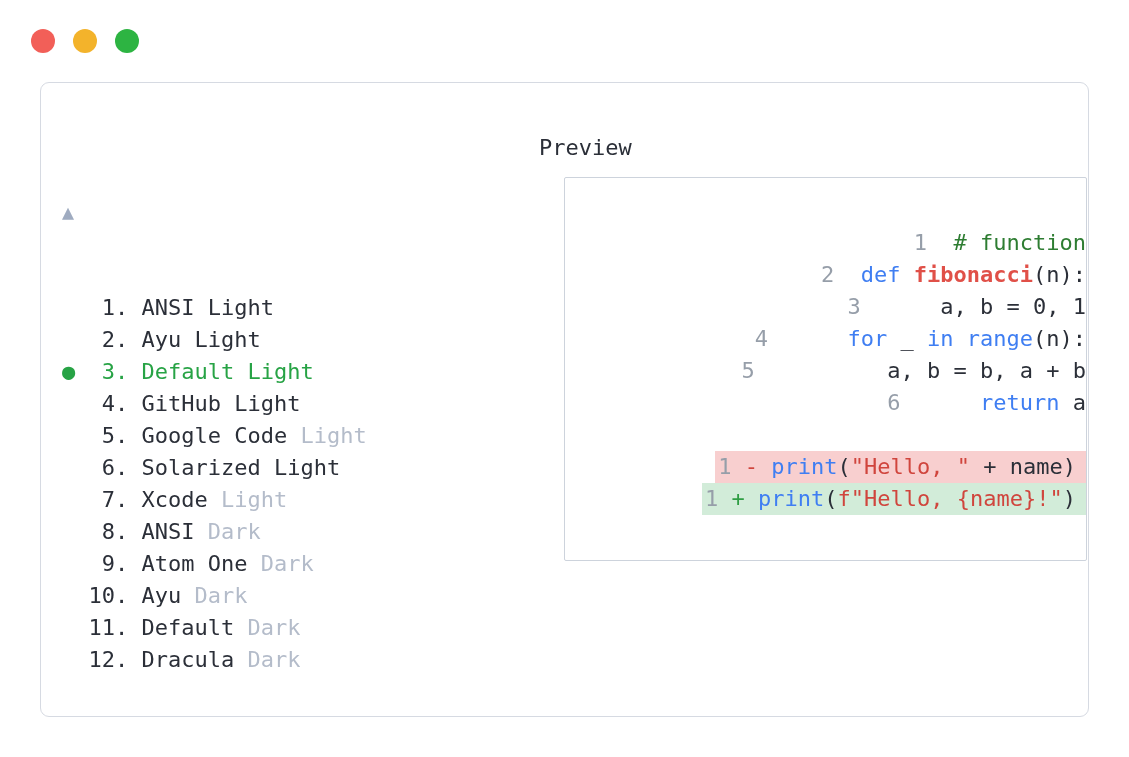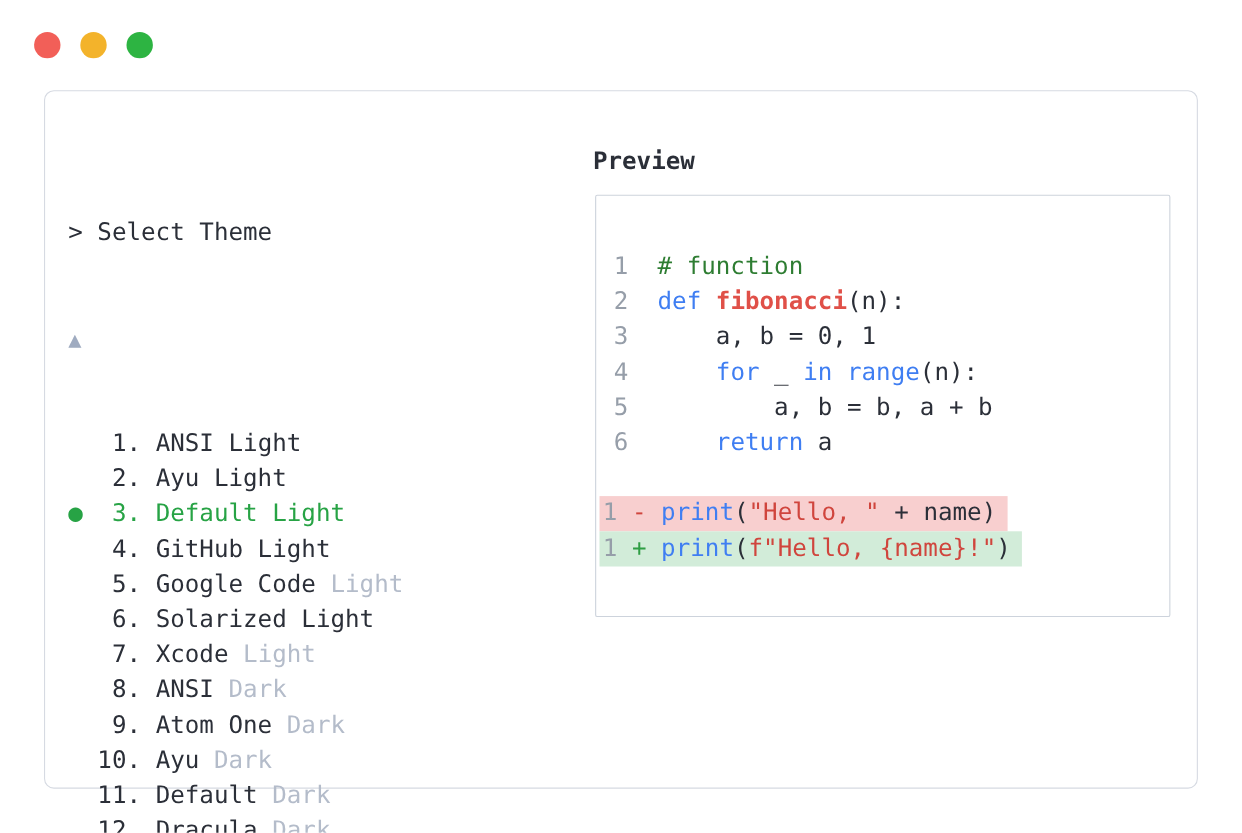--- a/index.html
+++ b/index.html
@@ -45,30 +45,30 @@
   .theme-item .suffix.gray { color: var(--gray); }
   .theme-item.selected .num,
   .theme-item.selected .name,
   .theme-item.selected .suffix { color: var(--selected); }
 
   
   .preview-label {
     position: absolute; left: 498px; top: 49px;
     font-size: 22px; line-height: 32px;
     color: var(--text);
-    font-weight: bold;
   }
   .preview-box {
-    position: absolute; left: 500px; top: 94px;
+    position: absolute; left: 523px; top: 94px;
     width: 523px; height: 384px;
     border: 1.5px solid var(--box-border);
     border-radius: 2px;
     background: var(--bg);
     box-sizing: border-box;
     overflow: hidden;
+    text-align: right;
   }
   #code-block {
     padding-top: 49px;
     font-size: 22px; line-height: 32px;
     white-space: pre;
     color: var(--text);
   }
   .code-line { height: 32px; padding-left: 16px; }
   .blank-line { height: 32px; }
   .diff-row { height: 32px; padding-left: 3px; }
@@ -92,21 +92,20 @@
 
   <div class="traffic">
     <span class="light red"></span>
     <span class="light yellow"></span>
     <span class="light green"></span>
   </div>
 
   <div class="panel">
 
     <div class="left-col">
-      <div class="row prompt">&gt; Select Theme</div>
       <div class="row arrow up">▲</div>
       <div id="theme-list"><div class="row theme-item"><span class="bullet">  </span><span class="num"> 1. </span><span class="name">ANSI </span><span class="suffix">Light</span></div><div class="row theme-item"><span class="bullet">  </span><span class="num"> 2. </span><span class="name">Ayu </span><span class="suffix">Light</span></div><div class="row theme-item selected"><span class="bullet">● </span><span class="num"> 3. </span><span class="name">Default </span><span class="suffix">Light</span></div><div class="row theme-item"><span class="bullet">  </span><span class="num"> 4. </span><span class="name">GitHub </span><span class="suffix">Light</span></div><div class="row theme-item"><span class="bullet">  </span><span class="num"> 5. </span><span class="name">Google Code </span><span class="suffix gray">Light</span></div><div class="row theme-item"><span class="bullet">  </span><span class="num"> 6. </span><span class="name">Solarized </span><span class="suffix">Light</span></div><div class="row theme-item"><span class="bullet">  </span><span class="num"> 7. </span><span class="name">Xcode </span><span class="suffix gray">Light</span></div><div class="row theme-item"><span class="bullet">  </span><span class="num"> 8. </span><span class="name">ANSI </span><span class="suffix gray">Dark</span></div><div class="row theme-item"><span class="bullet">  </span><span class="num"> 9. </span><span class="name">Atom One </span><span class="suffix gray">Dark</span></div><div class="row theme-item"><span class="bullet">  </span><span class="num">10. </span><span class="name">Ayu </span><span class="suffix gray">Dark</span></div><div class="row theme-item"><span class="bullet">  </span><span class="num">11. </span><span class="name">Default </span><span class="suffix gray">Dark</span></div><div class="row theme-item"><span class="bullet">  </span><span class="num">12. </span><span class="name">Dracula </span><span class="suffix gray">Dark</span></div></div>
       
       
       
     </div>
 
     <div class="preview-label">Preview</div>
 
     <div class="preview-box">

